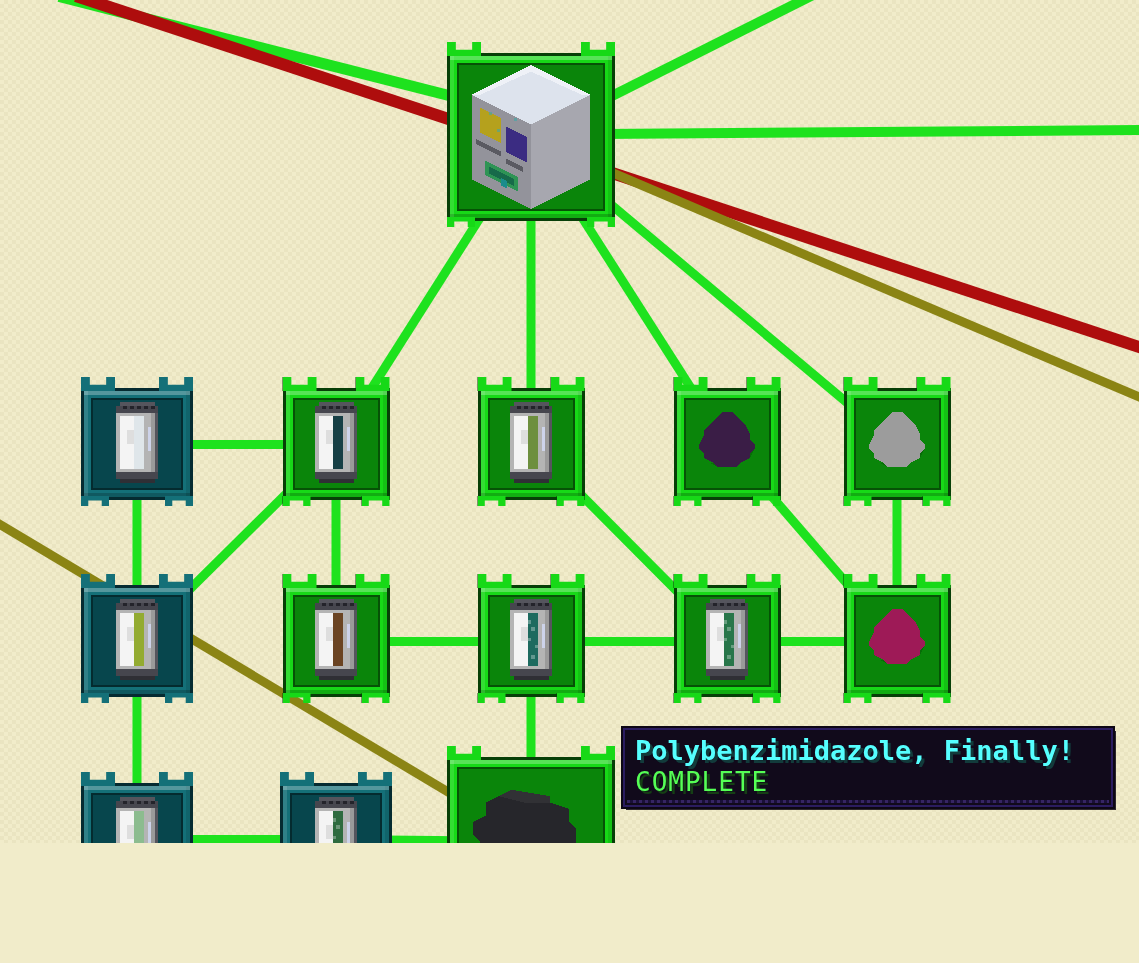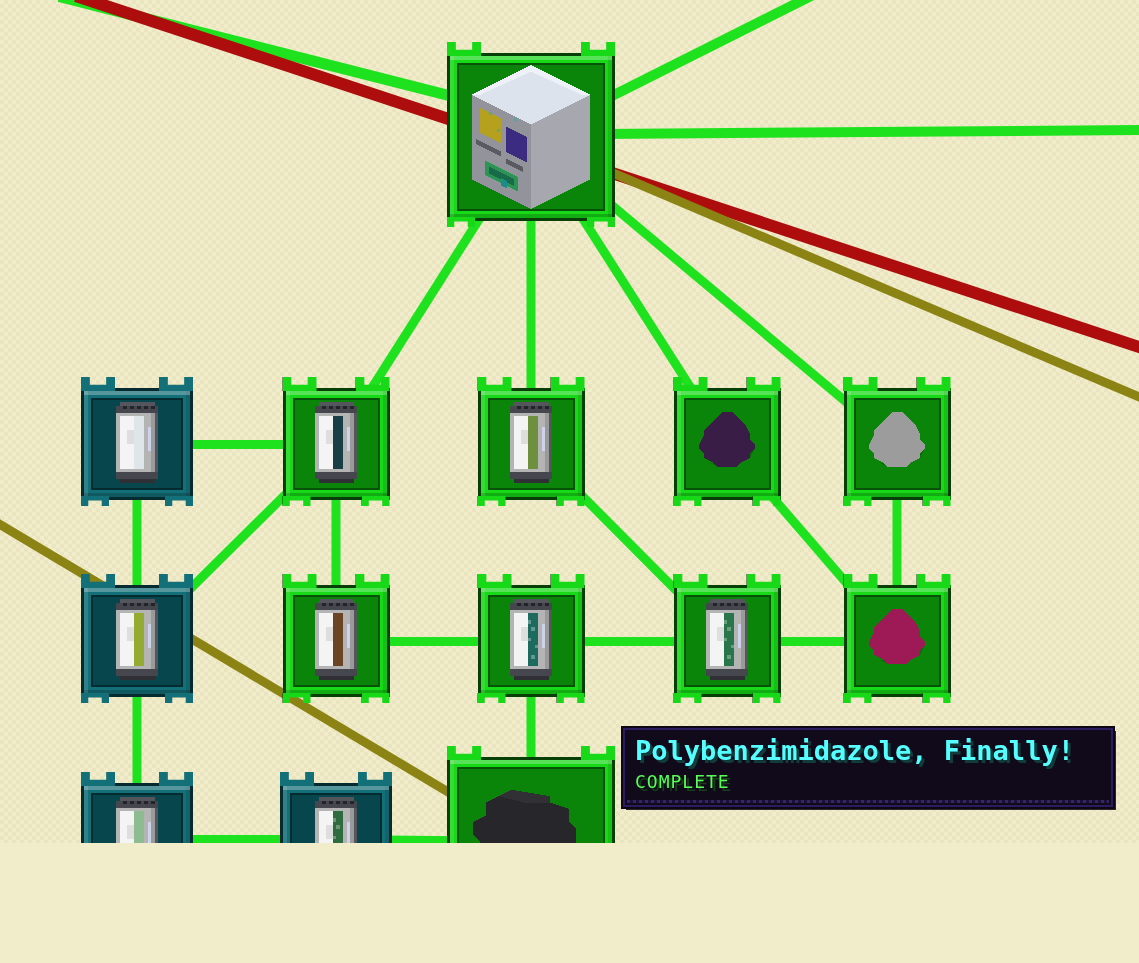--- a/index.html
+++ b/index.html
@@ -47,21 +47,21 @@
   }
   .tooltip::after{
     content:"";position:absolute;left:2px;right:2px;bottom:2px;height:3px;
     background:repeating-linear-gradient(90deg,#362564 0 3px,#1a1038 3px 6px);
   }
   .tt-title{
     font-weight:bold;font-size:27px;line-height:28px;letter-spacing:0px;
     color:var(--tt-title,#55ffff);text-shadow:3px 3px 0 #123b3b;white-space:nowrap;
   }
   .tt-status{
-    font-size:18px;line-height:26px;margin-top:4px;letter-spacing:1px;
+    font-size:26px;line-height:26px;margin-top:4px;letter-spacing:1px;
     color:var(--tt-status,#55ff55);text-shadow:3px 3px 0 #153f15;white-space:nowrap;
   }
   svg{display:block;}
 </style>
 </head>
 <body>
 
 <div class="stage">
   <div class="layer" id="lines-layer">
       <div class="line" style="left: 59px; top: -9.5px; width: 455px; height: 11px; background: rgb(30, 226, 30); transform: rotate(0.24871rad);"></div>

